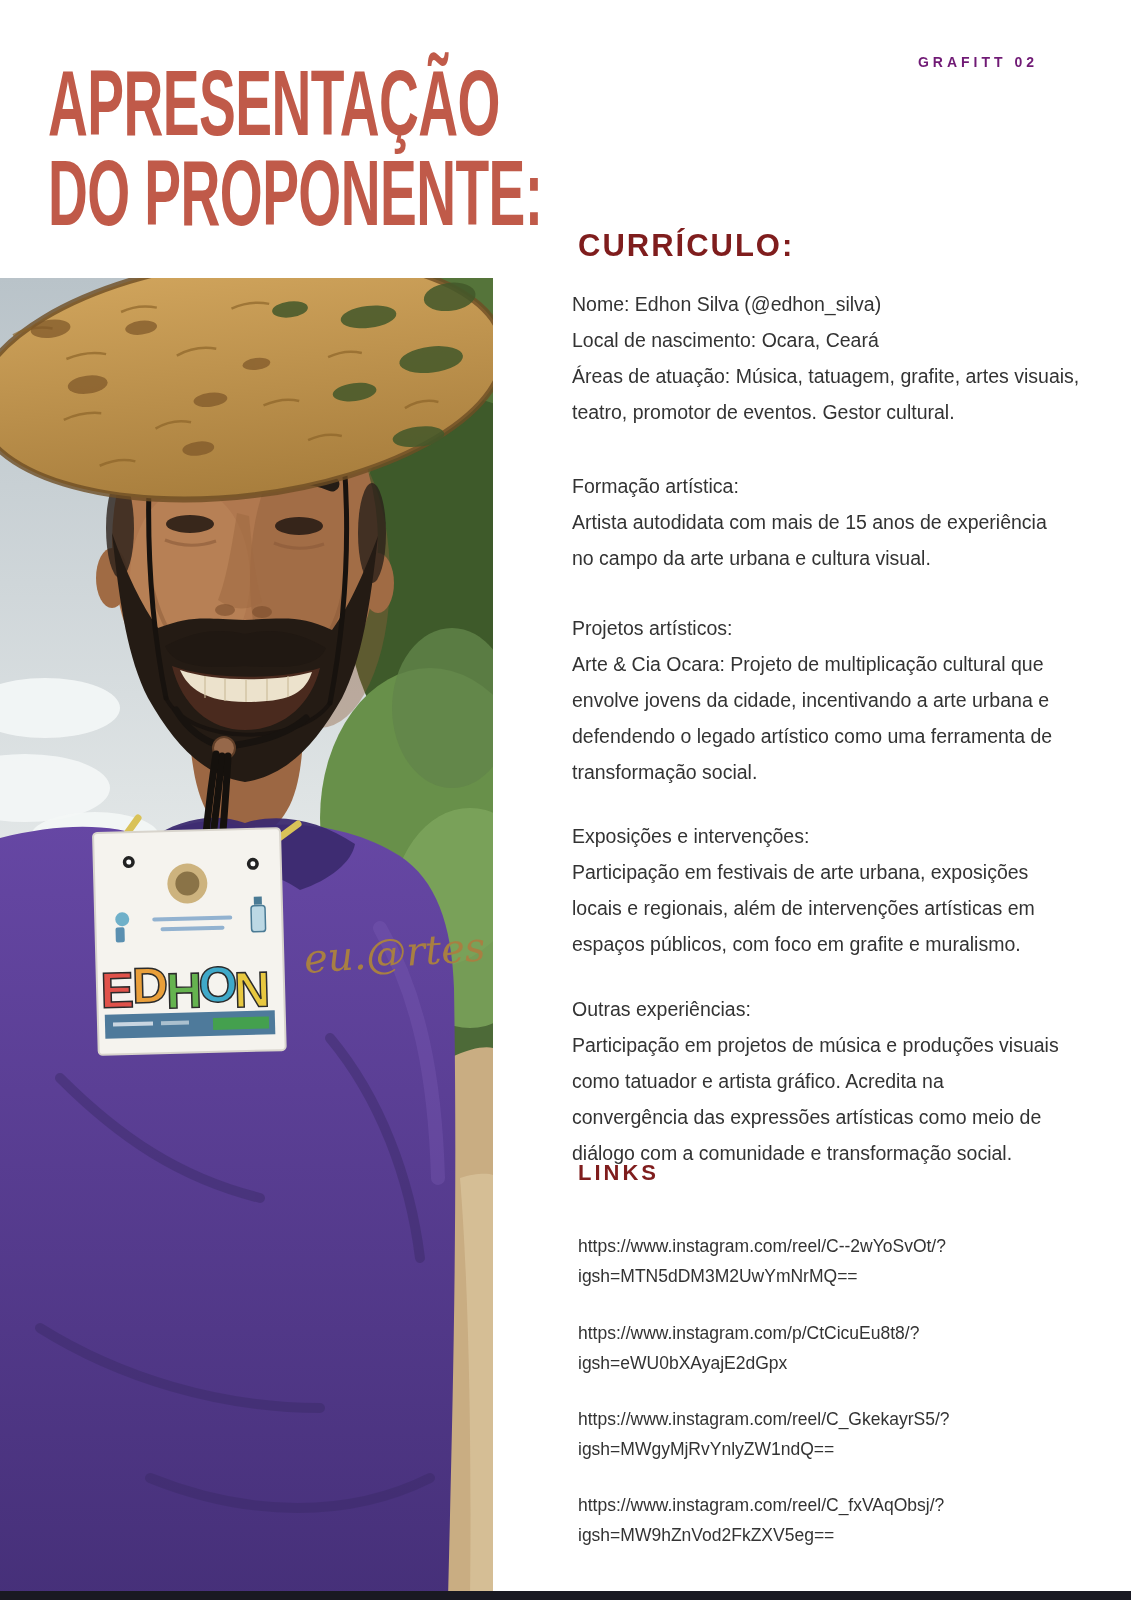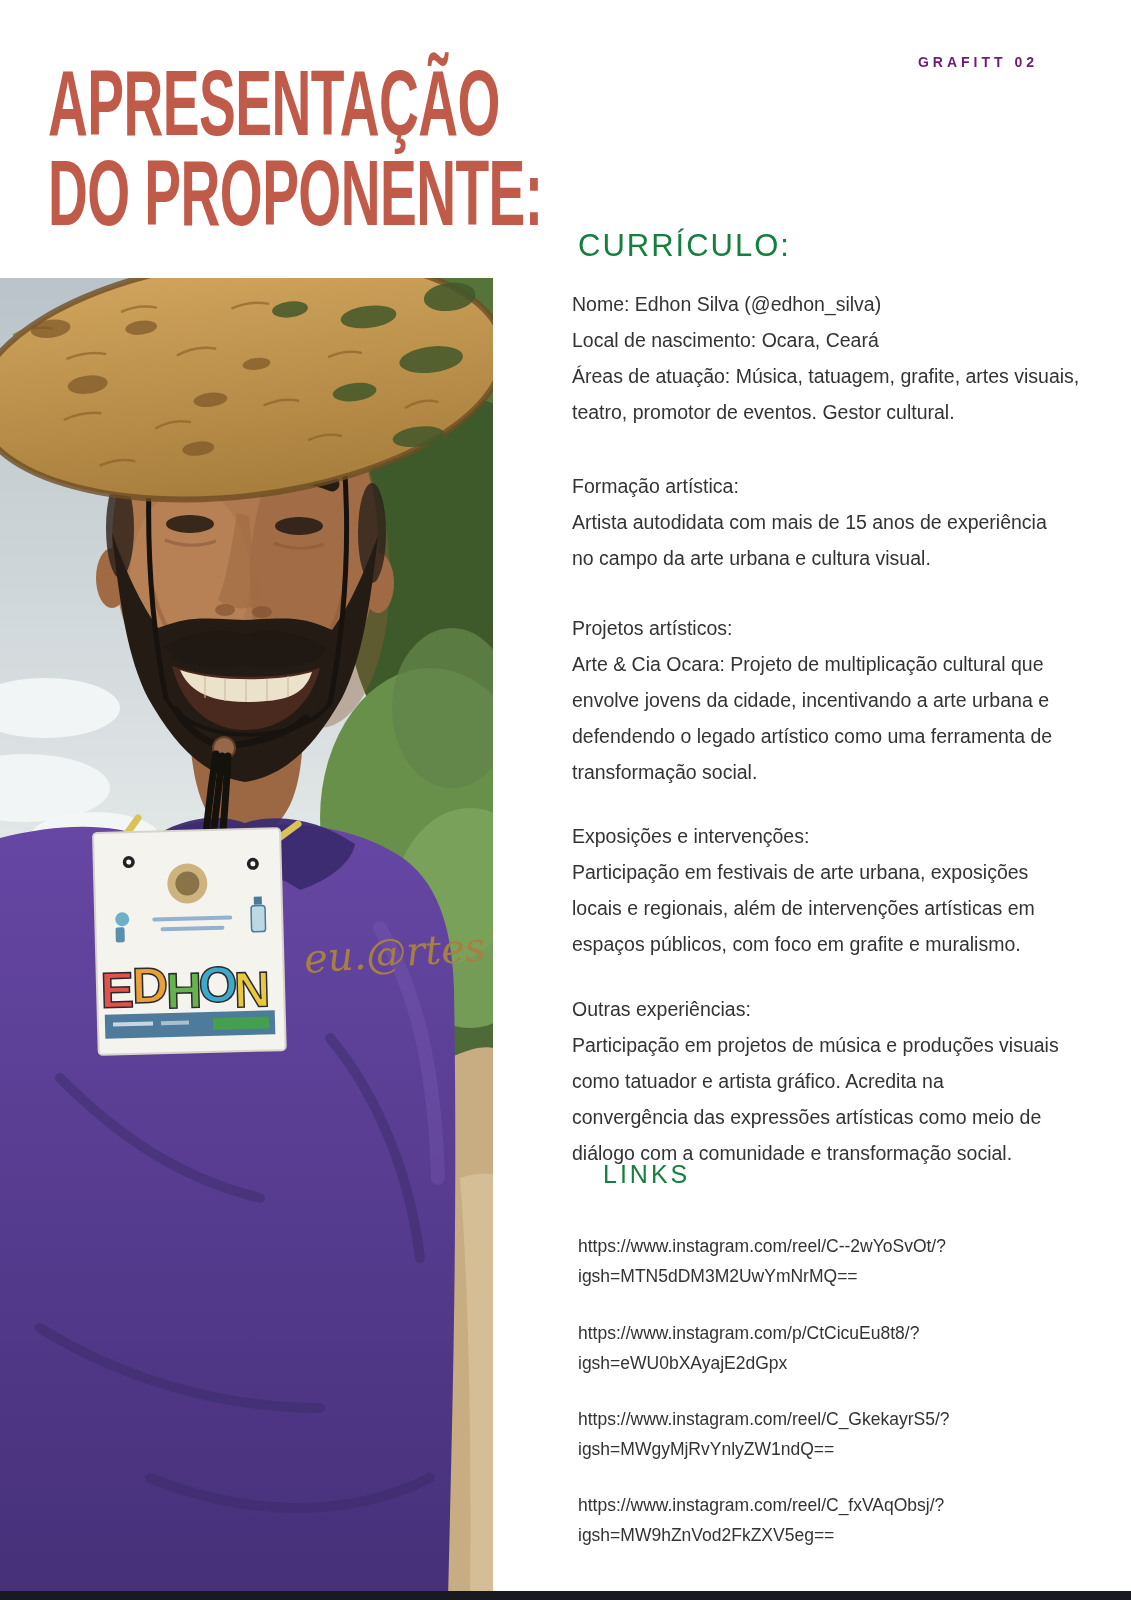--- a/index.html
+++ b/index.html
@@ -13,24 +13,24 @@
   }
   .title{
     position:absolute;left:48px;top:58px;
     font-size:92px;font-weight:700;line-height:.98;letter-spacing:-1px;
     color:#c05a49;white-space:nowrap;
     transform:scaleX(.60);transform-origin:left top;
   }
   .photo-wrap{position:absolute;left:0;top:278px;width:493px;height:1322px;}
   .section-heading{
     position:absolute;left:578px;
-    font-weight:400;color:#15803d;letter-spacing:2px;text-align:right;
+    font-weight:700;color:#7f1d1d;letter-spacing:2px;text-align:right;
   }
   .curriculo-heading{top:228px;font-size:31px;}
-  .links-heading{top:1160px;font-size:25px;letter-spacing:3px;margin-left:25px;}
+  .links-heading{top:1160px;font-size:22px;letter-spacing:3px;}
   .para{
     position:absolute;left:572px;width:700px;
     font-size:19.5px;line-height:36px;color:#333333;
   }
   .para .line{white-space:nowrap;}
   .link-item{
     position:absolute;left:578px;width:620px;
     font-size:17.5px;line-height:30px;color:#333333;
   }
   .link-item .line{white-space:nowrap;}

